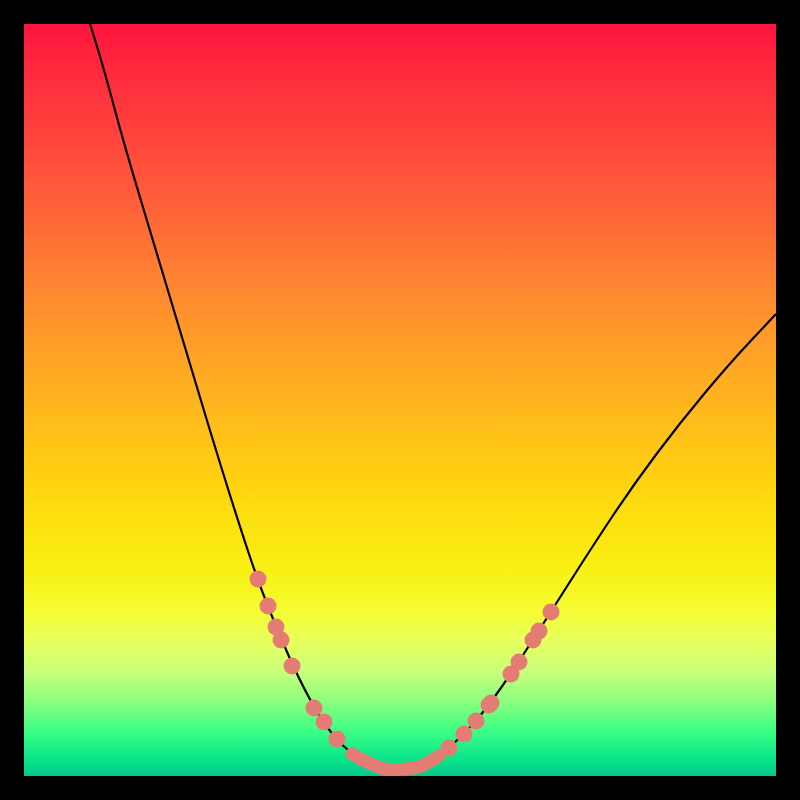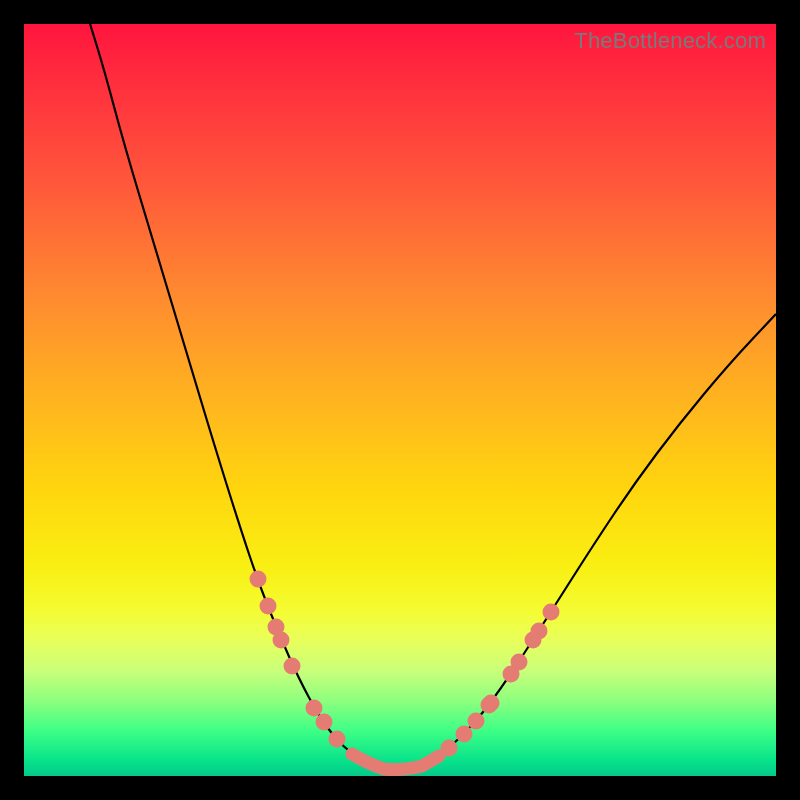--- a/index.html
+++ b/index.html
@@ -102,14 +102,13 @@
         <circle cx="465" cy="681" r="8.5" class="marker"></circle>
         <circle cx="467" cy="679" r="8.5" class="marker"></circle>
         <circle cx="487" cy="650" r="8.5" class="marker"></circle>
         <circle cx="495" cy="638" r="8.5" class="marker"></circle>
         <circle cx="509" cy="616" r="8.5" class="marker"></circle>
         <circle cx="515" cy="607" r="8.5" class="marker"></circle>
         <circle cx="527" cy="588" r="8.5" class="marker"></circle>
       </g>
   </svg>
 
-  <div class="watermark">TheBottleneck.com</div>
 </div>
 
 </body></html>

